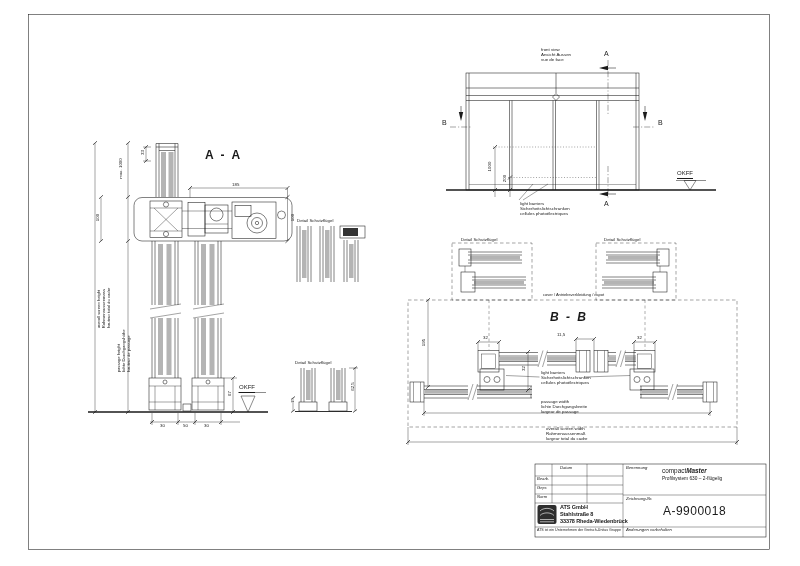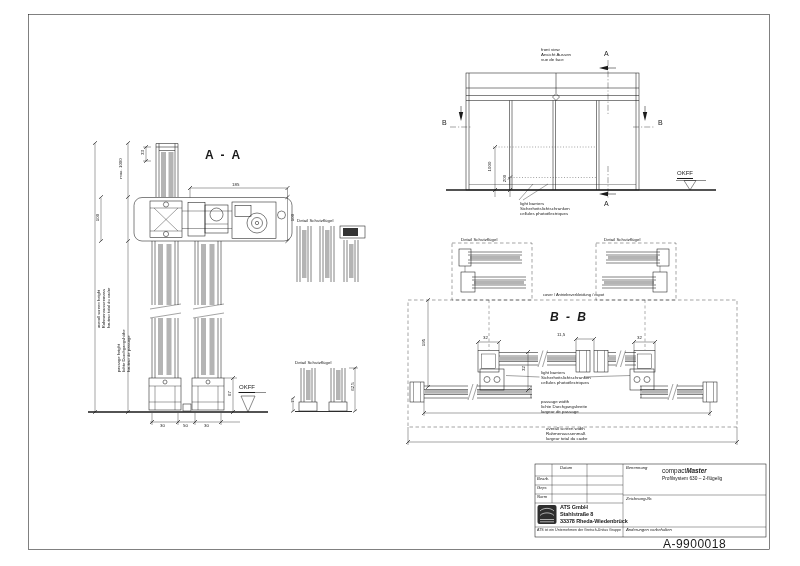--- a/index.html
+++ b/index.html
@@ -15,21 +15,21 @@
   .stitle{font-size:12px;font-weight:bold;letter-spacing:2px;}
   .okff{font-size:6px;border-bottom:0.8px solid #1a1a1a;padding-bottom:0.5px;}
   .marker{font-size:7px;}
   .tb-lab{font-size:4.2px;font-style:italic;color:#222;}
   .tb-small{font-size:3.6px;color:#222;}
   .company{font-size:5.5px;font-weight:bold;letter-spacing:-0.1px;}
   .prod{font-size:6.4px;}
   .prod b{font-style:italic;}
   .prodline{font-size:4.8px;}
   .dwgno{position:absolute;left:623px;top:504px;width:143px;text-align:center;
-         font-size:12px;letter-spacing:0.5px;margin-top:33px;}
+         font-size:12px;letter-spacing:0.5px;}
 </style>
 </head>
 <body>
 
 <div class="sheet">
 
 <svg width="800" height="566" viewBox="0 0 800 566">
  <g stroke="#1a1a1a" stroke-width="0.55" fill="none">
 
   <rect x="28.5" y="14.5" width="741" height="535"></rect>

